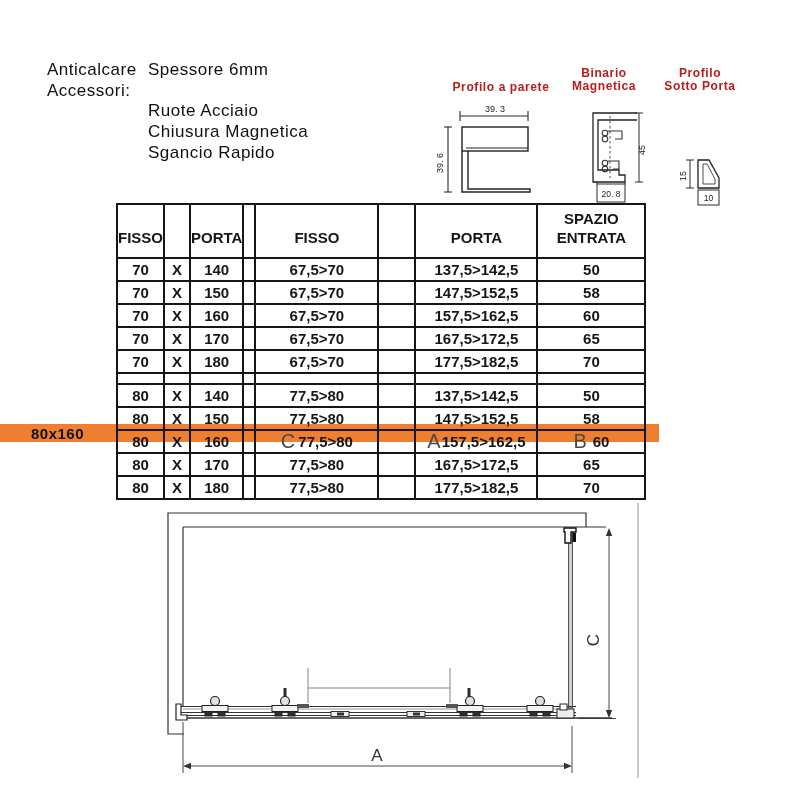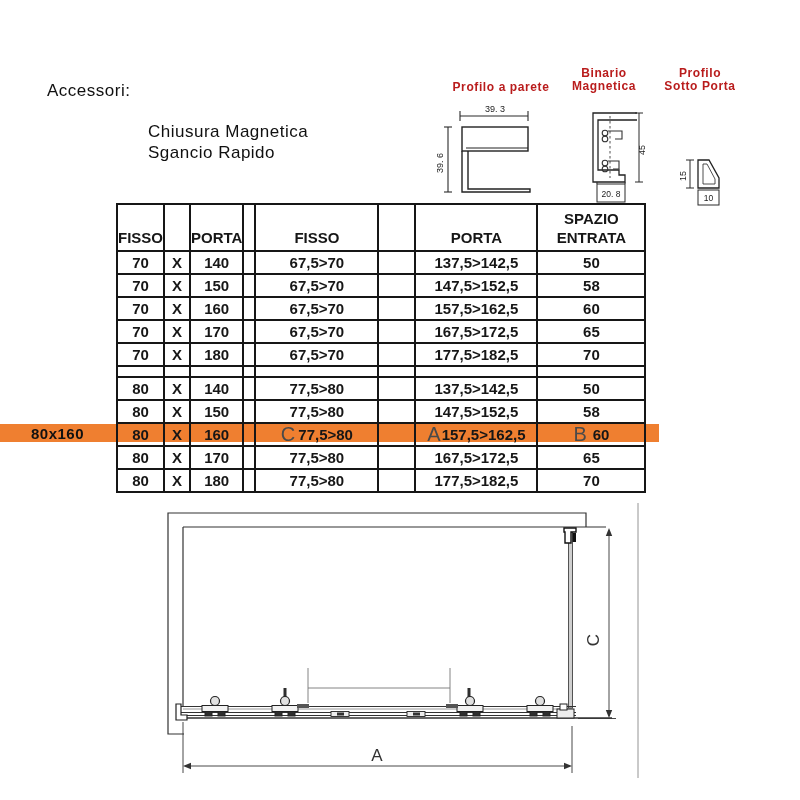--- a/index.html
+++ b/index.html
@@ -14,42 +14,50 @@
 
   
   .ptitle{position:absolute;font-size:12px;font-weight:bold;letter-spacing:.6px;
           text-align:center;line-height:13px;color:#b91c1c;}
 
   
   table.sizes{position:absolute;left:116px;top:203px;border-collapse:collapse;
               table-layout:fixed;z-index:2;font-size:15px;font-weight:bold;color:#161616;}
   table.sizes td,table.sizes th{border:2px solid #161616;text-align:center;padding:0;
               height:21px;line-height:21px;overflow:hidden;background:transparent;}
-  table.sizes tr.head th{height:42px;vertical-align:bottom;padding-bottom:3px;line-height:19px;}
+  table.sizes tr.head th{height:42px;vertical-align:bottom;padding-bottom:10px;line-height:19px;}
   table.sizes tr.spacer td{height:9px;line-height:9px;}
   .mkwrap{display:flex;align-items:center;justify-content:center;gap:3px;height:21px;}
   .mk{font-size:20px;font-weight:normal;color:#4a4a4a;}
 
   
   .hl-band{position:absolute;left:0;top:424px;width:659px;height:18px;z-index:1;}
   .hl-size{position:absolute;left:31px;top:1px;font-size:15px;font-weight:bold;
            letter-spacing:.5px;color:#111;}
 
   
   svg{position:absolute;overflow:visible;}
   .dimtxt{font-family:"Liberation Sans",sans-serif;font-size:9px;fill:#222;}
   .biglbl{font-family:"Liberation Sans",sans-serif;font-size:17px;fill:#333;}
 </style>
 </head>
 <body>
 
 <div id="page">
 
+  <div class="spec-row" style="top:60px">
+    <span class="lbl">Anticalcare</span>
+    <span class="val">Spessore 6mm</span>
+  </div>
   <div class="spec-row" style="top:81px">
     <span class="lbl">Accessori:</span>
+  </div>
+  <div class="spec-row" style="top:101px">
+    <span class="lbl"></span>
+    <span class="val">Ruote Acciaio</span>
   </div>
   <div class="spec-row" style="top:143px">
     <span class="lbl"></span>
     <span class="val">Sgancio Rapido</span>
   </div>
   <div class="spec-row" style="top:122px">
     <span class="lbl"></span>
     <span class="val">Chiusura Magnetica</span>
   </div>
 

